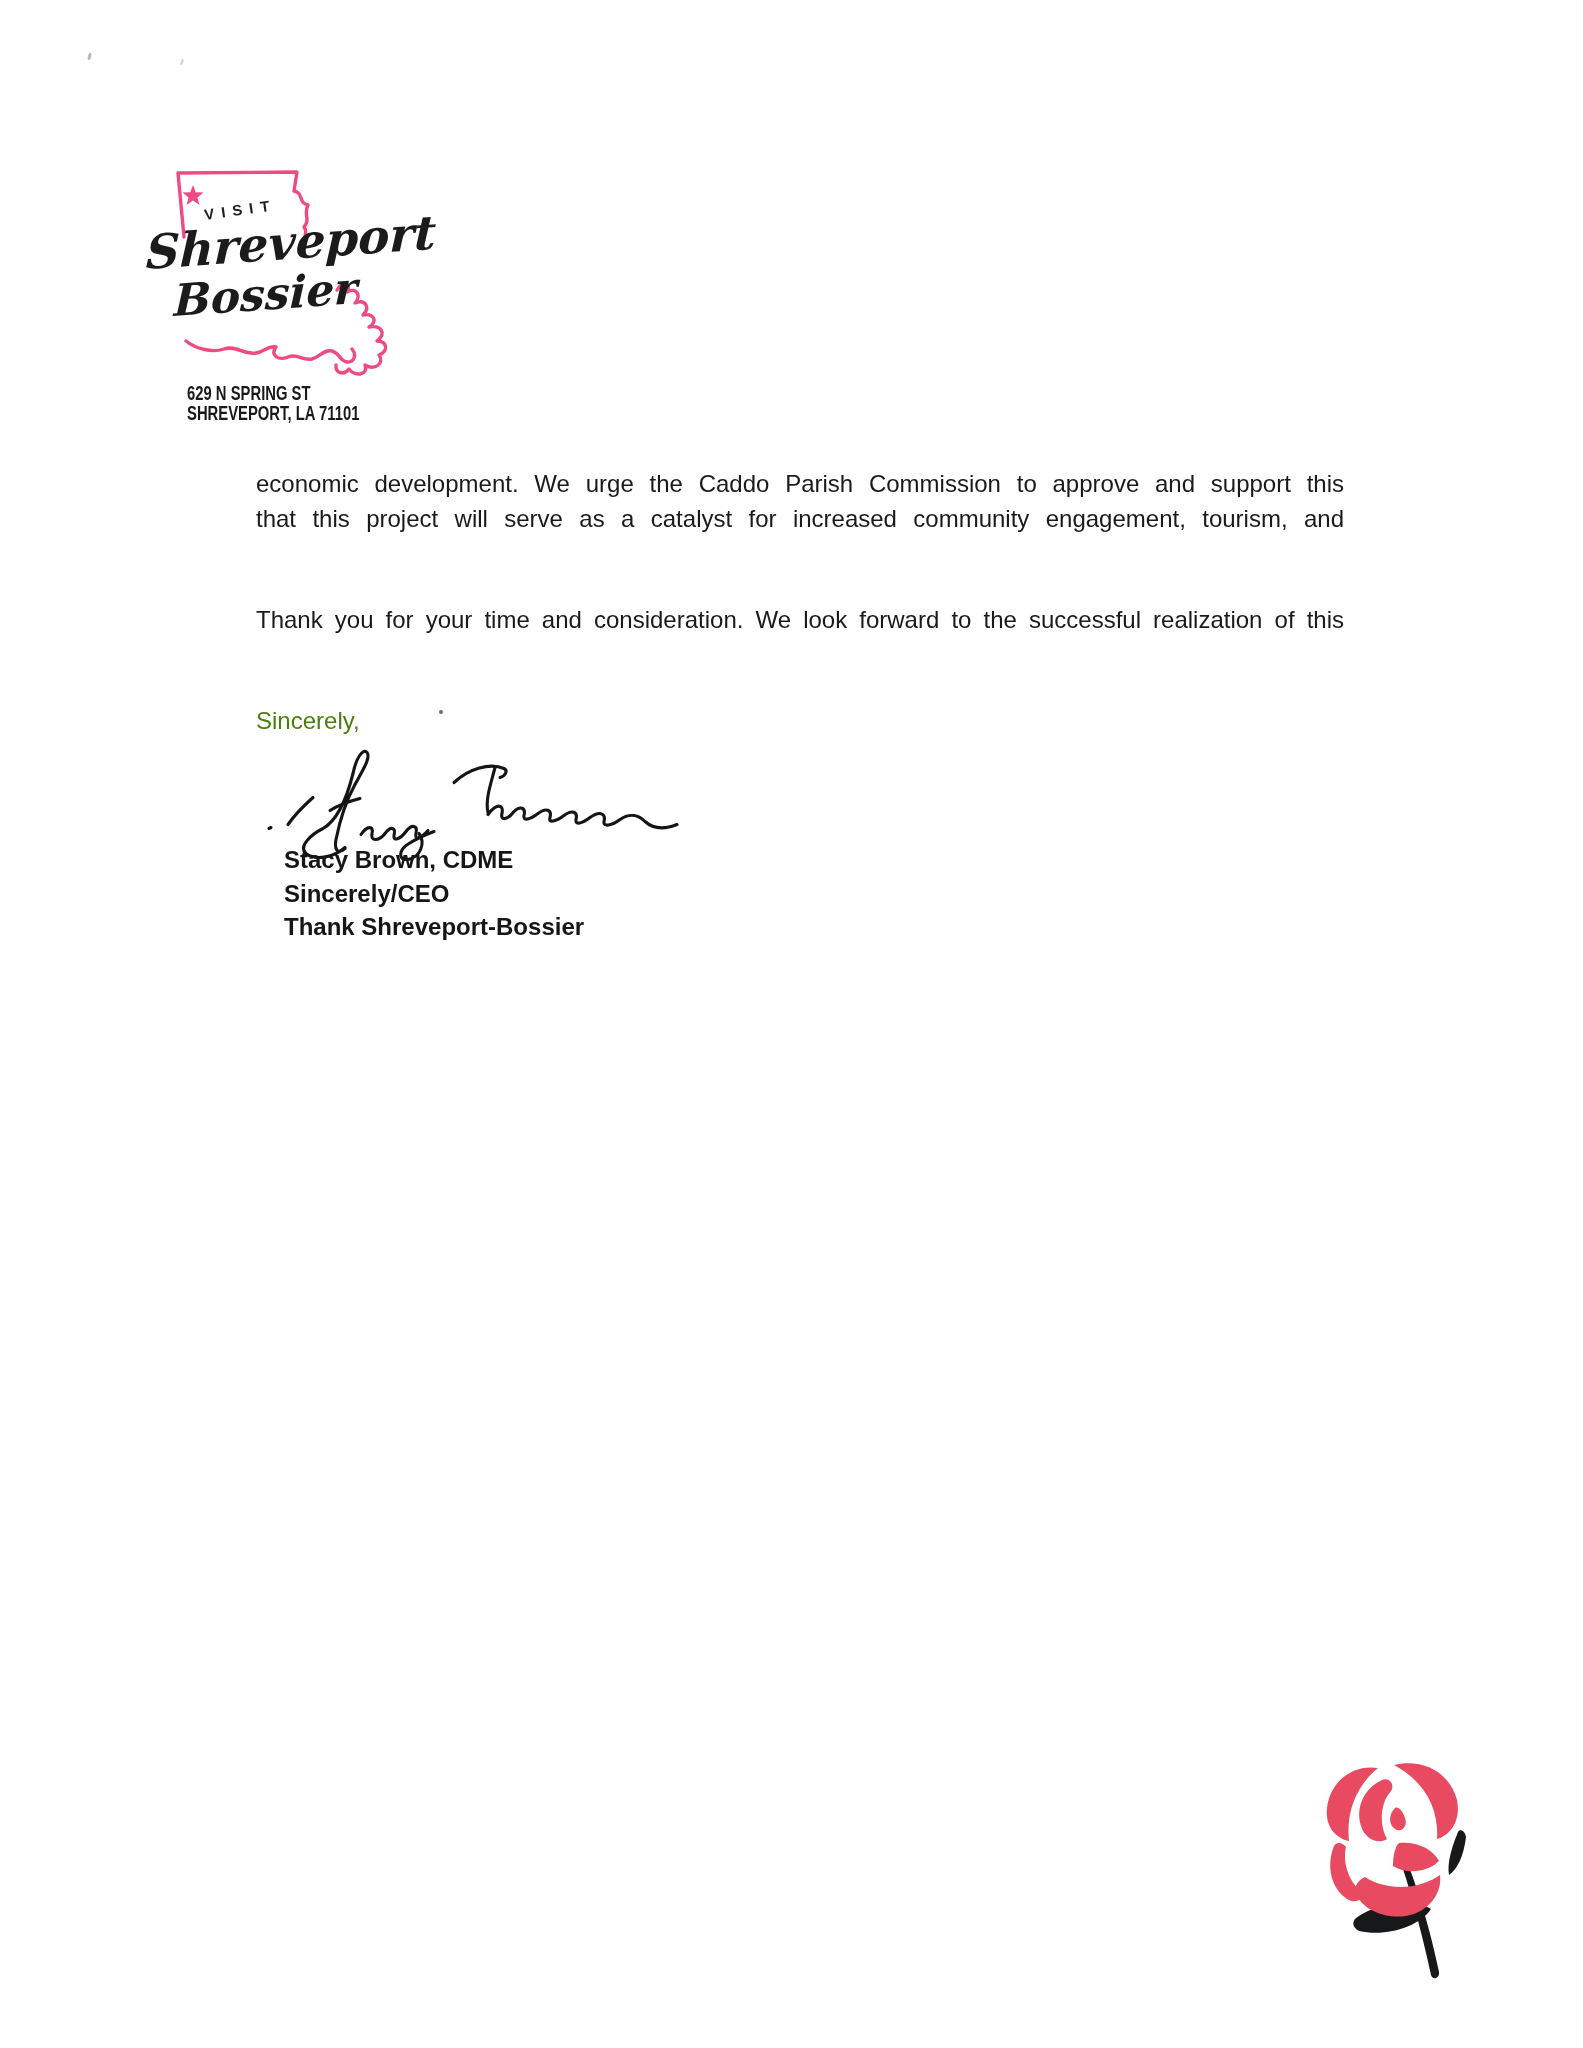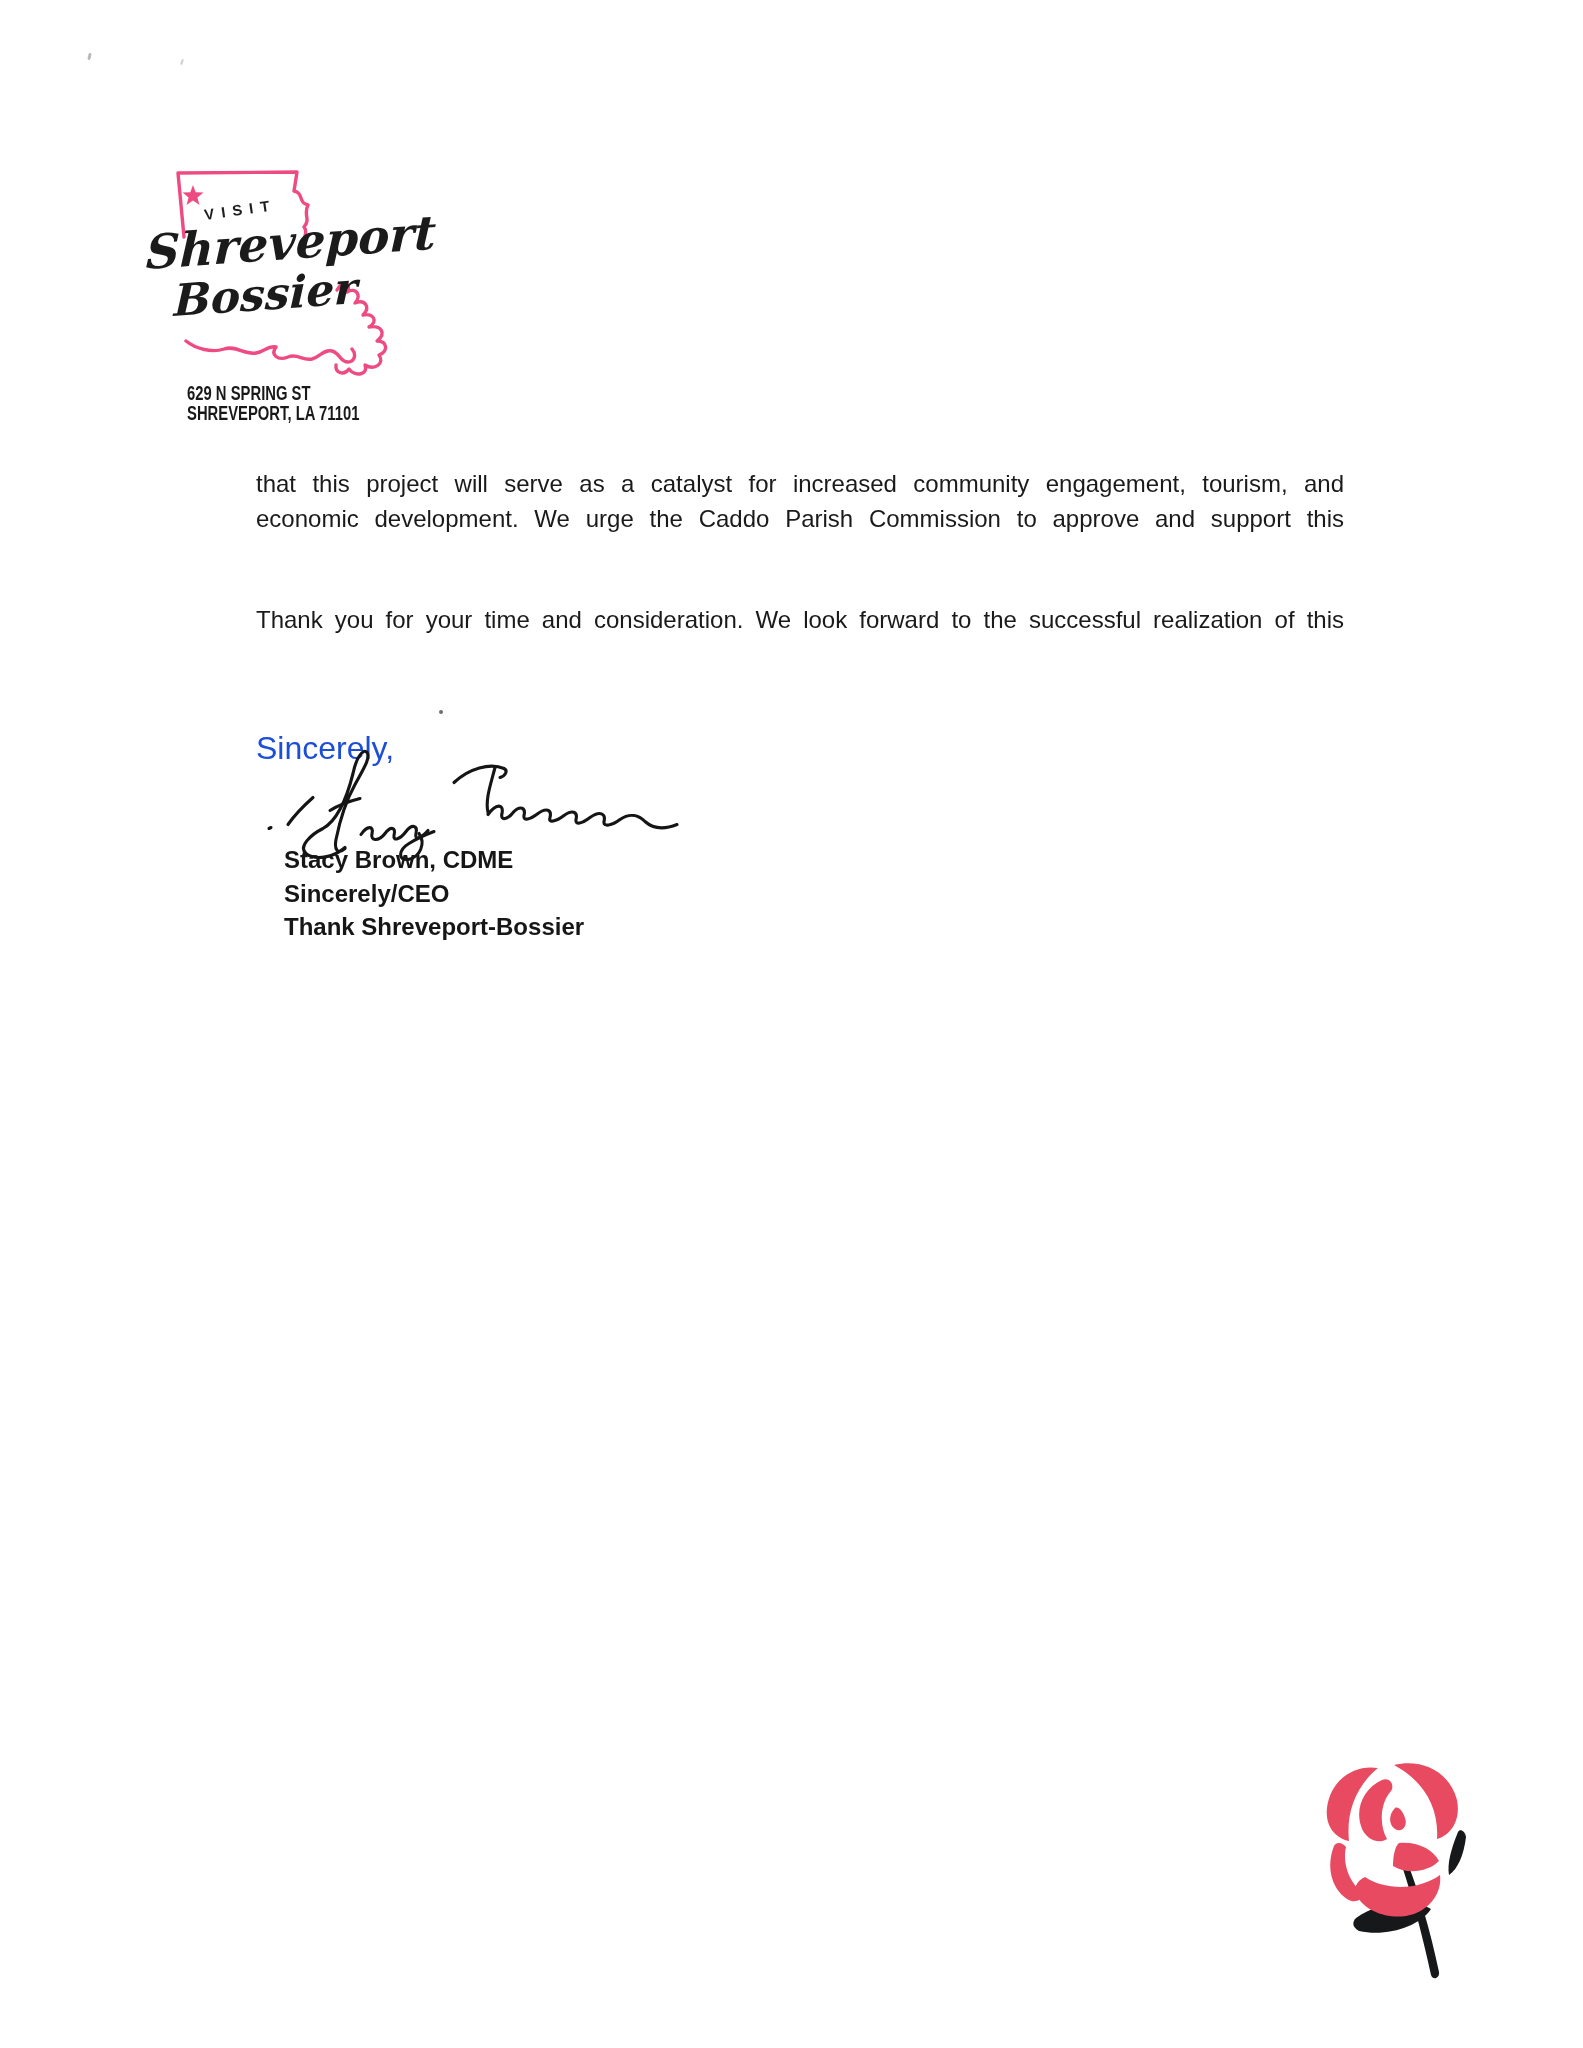--- a/index.html
+++ b/index.html
@@ -33,21 +33,21 @@
     color:#191919; letter-spacing:0px;
     transform:scaleX(0.76); transform-origin:left top;
     white-space:nowrap;
   }
   
   .body-text { position:absolute; left:256px; width:1088px; color:#1a1a1a; font-size:24px; }
   .bline { line-height:34.5px; height:34.5px; white-space:nowrap; }
   .bline.j { white-space:normal; text-align:justify; text-align-last:justify; }
   .para1 { top:467px; }
   .para2 { top:603px; }
-  .closing { position:absolute; left:256px; top:704px; font-size:32px; line-height:34.5px; color:#1d4ed8;margin-top:27px; }
+  .closing { position:absolute; left:256px; top:704px; font-size:24px; line-height:34.5px; color:#4d7c0f; }
   .signature-wrap { position:absolute; left:195px; top:736px; width:500px; height:138px; }
   .signer-block { position:absolute; left:256px; top:843px; font-size:24px; font-weight:bold; color:#161616; }
   .signer-block div { line-height:33.5px; height:33.5px; white-space:nowrap;margin-left:28px; }
   
   .rose-wrap { position:absolute; left:1300px; top:1748px; width:185px; height:245px; }
   
   .speck { position:absolute; background:#b9b9bd; border-radius:2px; }
   .speck-a { left:88px; top:53px; width:3px; height:7px; transform:rotate(14deg); }
   .speck-b { left:181px; top:59px; width:2px; height:6px; transform:rotate(18deg); opacity:.7; }
   .speck-c { left:439px; top:710px; width:4px; height:4px; background:#6e6e6e; border-radius:50%; }
@@ -77,22 +77,22 @@
     <div class="logo-visit">VISIT</div>
     <div class="logo-script logo-script-top">Shreveport</div>
     <div class="logo-script logo-script-bottom">Bossier</div>
   </div>
   <div class="logo-address">
     <div>629 N SPRING ST</div>
     <div>SHREVEPORT, LA 71101</div>
   </div>
 
   <div class="body-text para1">
+    <div class="bline j">economic development. We urge the Caddo Parish Commission to approve and support this</div>
     <div class="bline j">that this project will serve as a catalyst for increased community engagement, tourism, and</div>
-    <div class="bline j">economic development. We urge the Caddo Parish Commission to approve and support this</div>
   </div>
 
   <div class="body-text para2">
     <div class="bline j">Thank you for your time and consideration. We look forward to the successful realization of this</div>
   </div>
 
   <div class="closing">Sincerely,</div>
 
   <div class="signature-wrap" aria-label="Stacy Brown">
     <svg width="500" height="138" viewBox="0 0 500 135">

